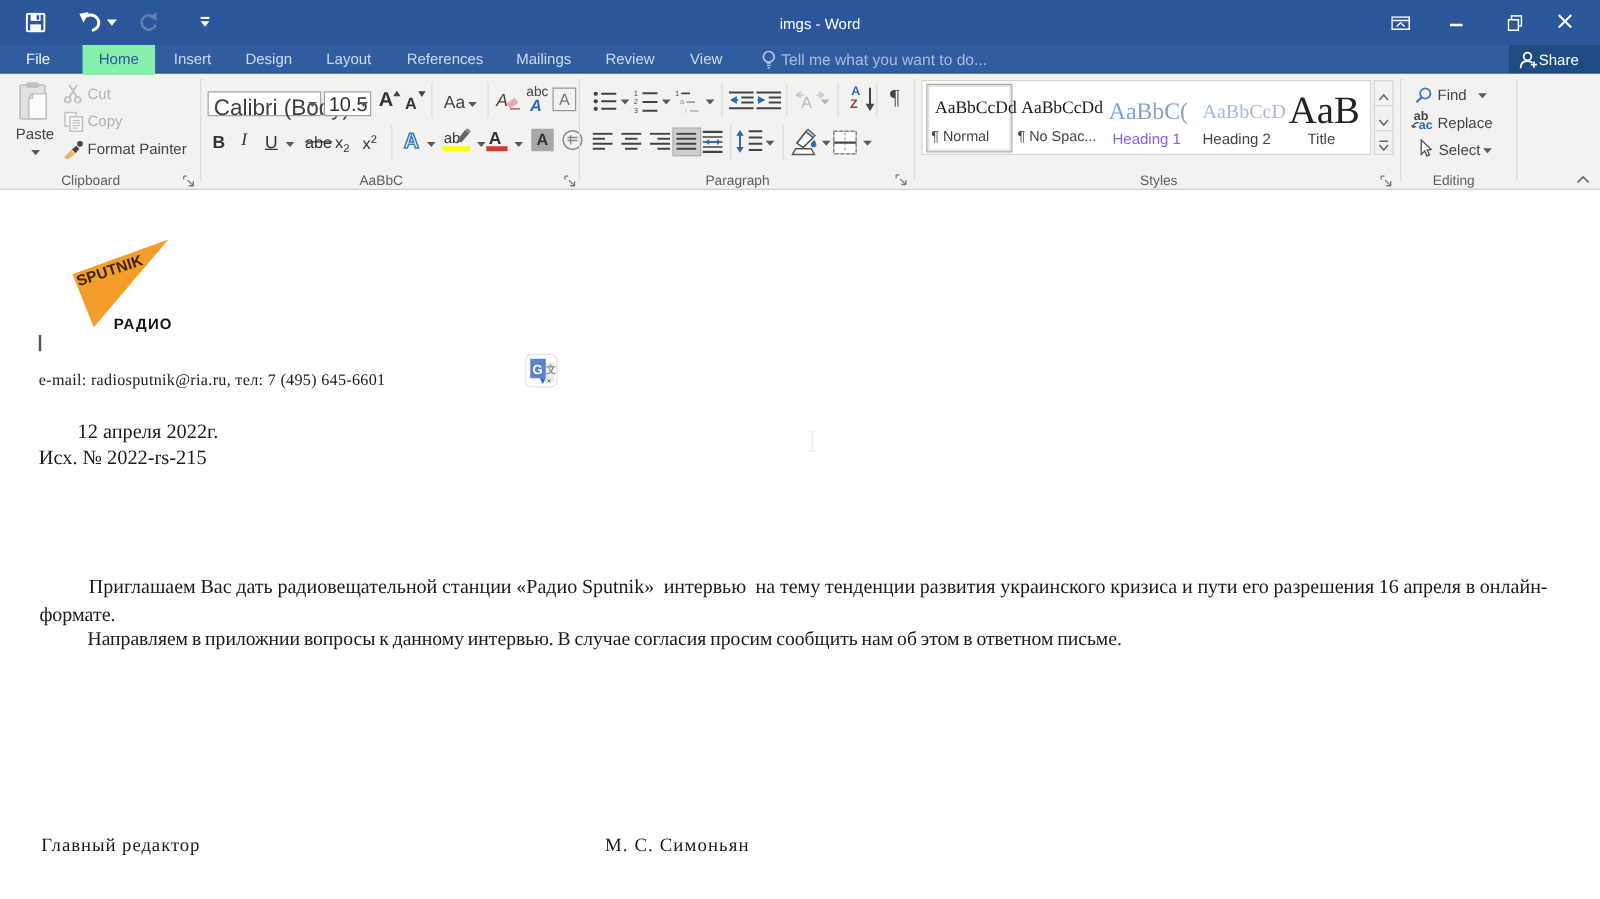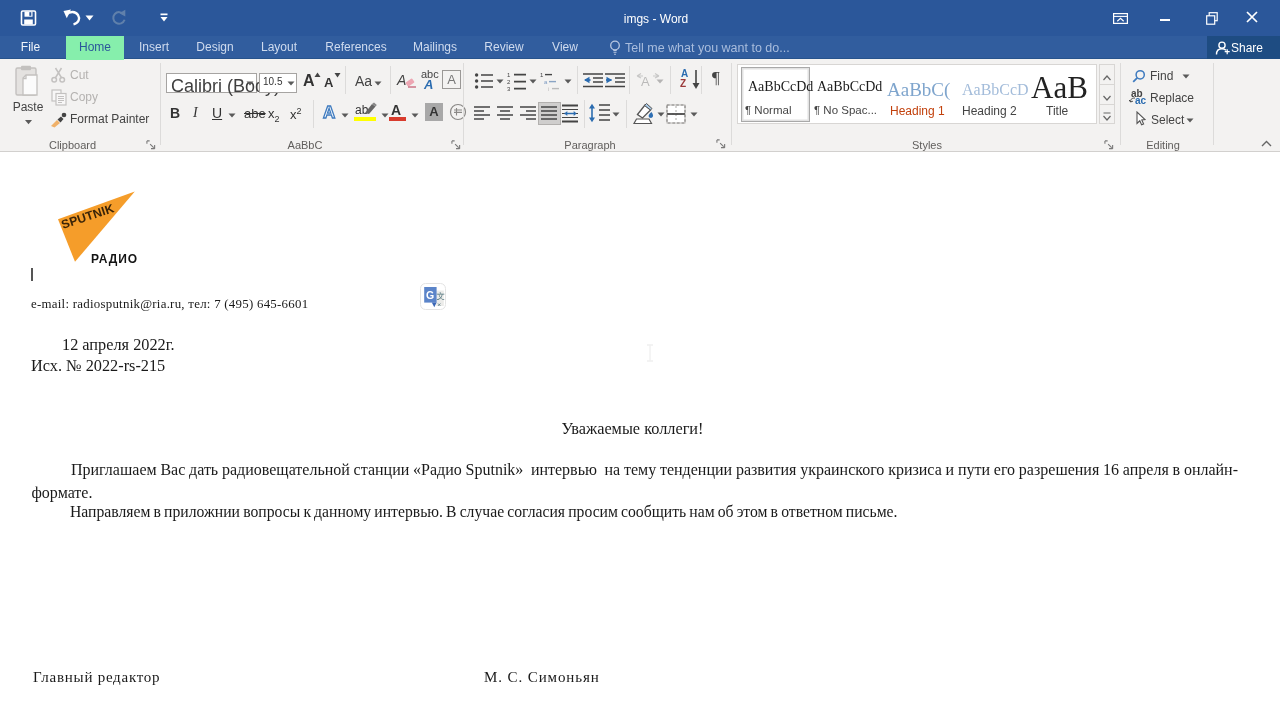--- a/index.html
+++ b/index.html
@@ -133,21 +133,21 @@
     <path d="M9.8 9.8 l-3 -0.4 2.6 -2.6 Z" fill="#7a7a7a"></path>
   </svg>
   <div class="gsep" style="left:160px;"></div>
 
   <div class="abs" style="left:166px;top:73px;width:91px;height:20px;background:#fff;border:1px solid #a6a4a2;"></div>
   <div class="abs" style="left:171px;top:76px;font-size:18px;color:#404040;">Calibri (Body)</div>
   <svg class="abs" style="left:246px;top:81px" width="8" height="5" viewBox="0 0 8 5">
       <path d="M0.5 0.5 h7 l-3.5 4 Z" fill="#5a5a5a"></path>
     </svg>
   <div class="abs" style="left:259px;top:73px;width:38px;height:20px;background:#fff;border:1px solid #a6a4a2;"></div>
-  <div class="abs" style="left:263px;top:76px;font-size:10px;color:#333;">10.5</div>
+  <div class="abs" style="left:263px;top:76px;font-size:16px;color:#333;">10.5</div>
   <svg class="abs" style="left:287px;top:81px" width="8" height="5" viewBox="0 0 8 5">
       <path d="M0.5 0.5 h7 l-3.5 4 Z" fill="#5a5a5a"></path>
     </svg>
   <div class="abs" style="left:303px;top:72px;font-size:16px;color:#333;font-weight:bold;">A</div>
   <svg class="abs" style="left:314px;top:72px" width="7" height="6" viewBox="0 0 7 6">
       <path d="M3.5 0.5 L6.5 5 H0.5 Z" fill="#444"></path>
     </svg>
   <div class="abs" style="left:324px;top:75px;font-size:13px;color:#333;font-weight:bold;">A</div>
   <svg class="abs" style="left:334px;top:72px" width="7" height="6" viewBox="0 0 7 6">
       <path d="M3.5 5.5 L6.5 1 H0.5 Z" fill="#444"></path>
@@ -320,21 +320,21 @@
   </svg>
   <div class="gsep" style="left:731px;"></div>
 
   <div class="abs" style="left:737px;top:64px;width:360px;height:60px;background:#fff;border:1px solid #d8d6d4;"></div>
   <div class="abs" style="left:741px;top:66.5px;width:69px;height:55px;background:#fff;border:1.5px solid #a9a9a9;box-shadow:inset 0 0 0 1.5px #e2e2e2;"></div>
   <div class="abs" style="left:748px;top:79px;font-size:14px;color:#1a1a1a;font-family:'Liberation Serif',serif;">AaBbCcDd</div>
   <div class="abs" style="left:745px;top:104px;font-size:11.5px;color:#444;">¶ Normal</div>
   <div class="abs" style="left:817px;top:79px;font-size:14px;color:#1a1a1a;font-family:'Liberation Serif',serif;">AaBbCcDd</div>
   <div class="abs" style="left:814px;top:104px;font-size:11.5px;color:#444;">¶ No Spac...</div>
   <div class="abs" style="left:887px;top:78.5px;font-size:19px;color:#7fa5cd;font-family:'Liberation Serif',serif;">AaBbC(</div>
-  <div class="abs" style="left:890px;top:104px;font-size:12px;color:#c2410c;">Heading 1</div>
+  <div class="abs" style="left:890px;top:104px;font-size:12px;color:#8b5cf6;">Heading 1</div>
   <div class="abs" style="left:962px;top:81px;font-size:16px;color:#a3bcda;font-family:'Liberation Serif',serif;">AaBbCcD</div>
   <div class="abs" style="left:962px;top:104px;font-size:12px;color:#444;">Heading 2</div>
   <div class="abs" style="left:1031px;top:69.5px;font-size:31px;color:#222;font-family:'Liberation Serif',serif;">AaB</div>
   <div class="abs" style="left:1046px;top:104px;font-size:12px;color:#444;">Title</div>
   <div class="abs" style="left:1099px;top:64px;width:16px;height:60px;background:#f3f2f1;border:1px solid #d8d6d4;"></div>
   <div class="abs" style="left:1099px;top:84px;width:16px;height:1px;background:#d8d6d4;"></div>
   <div class="abs" style="left:1099px;top:104px;width:16px;height:1px;background:#d8d6d4;"></div>
   <svg class="abs" style="left:1103px;top:75px" width="8" height="6" viewBox="0 0 8 6">
       <path d="M0.5 5 L4 1 L7.5 5" fill="none" stroke="#666" stroke-width="1.2"></path>
     </svg>
@@ -399,21 +399,20 @@
     <text x="6.1" y="16.2" font-size="10.5" font-weight="bold" fill="#fff" font-family="Liberation Sans">G</text>
   </svg>
 
   <div class="t" style="left:31px;top:335px;font-size:16.3px;margin-left:31px;">12 апреля 2022г.</div>
   <div class="t" style="left:31px;top:356px;font-size:16.3px;">Исх. № 2022-rs-215</div>
 
   <svg class="abs" style="left:645px;top:344px" width="10" height="18" viewBox="0 0 10 18" opacity="0.12">
     <path d="M2 1 h6 M5 1 v16 M2 17 h6" stroke="#888" stroke-width="1.4" fill="none"></path>
   </svg>
 
-  <div class="t" style="left:0px;top:418.5px;width:1265px;text-align:center;font-size:16.3px;">Уважаемые коллеги!</div>
 
   <div class="abs" style="left:30px;top:461px;width:1208px;font-size:16px;color:#1a1a1a;font-family:'Liberation Serif',serif;text-align-last:justify;white-space:nowrap;text-indent:41px;word-spacing:-0.25px;">Приглашаем Вас дать радиовещательной станции «Радио Sputnik»&nbsp; интервью&nbsp; на тему тенденции развития украинского кризиса и пути его разрешения 16 апреля в онлайн-</div>
   <div class="t" style="left:31.5px;top:483.5px;font-size:16px;">формате.</div>
   <div class="t" style="left:70px;top:502.7px;font-size:15.7px;word-spacing:-0.8px;">Направляем в приложнии вопросы к данному интервью. В случае согласия просим сообщить нам об этом в ответном письме.</div>
 
   <div class="t" style="left:33px;top:669px;font-size:15px;letter-spacing:0.75px;">Главный редактор</div>
   <div class="t" style="left:484px;top:669px;font-size:15px;letter-spacing:0.9px;">М. С. Симоньян</div>
 </div>
 
 </body></html>

